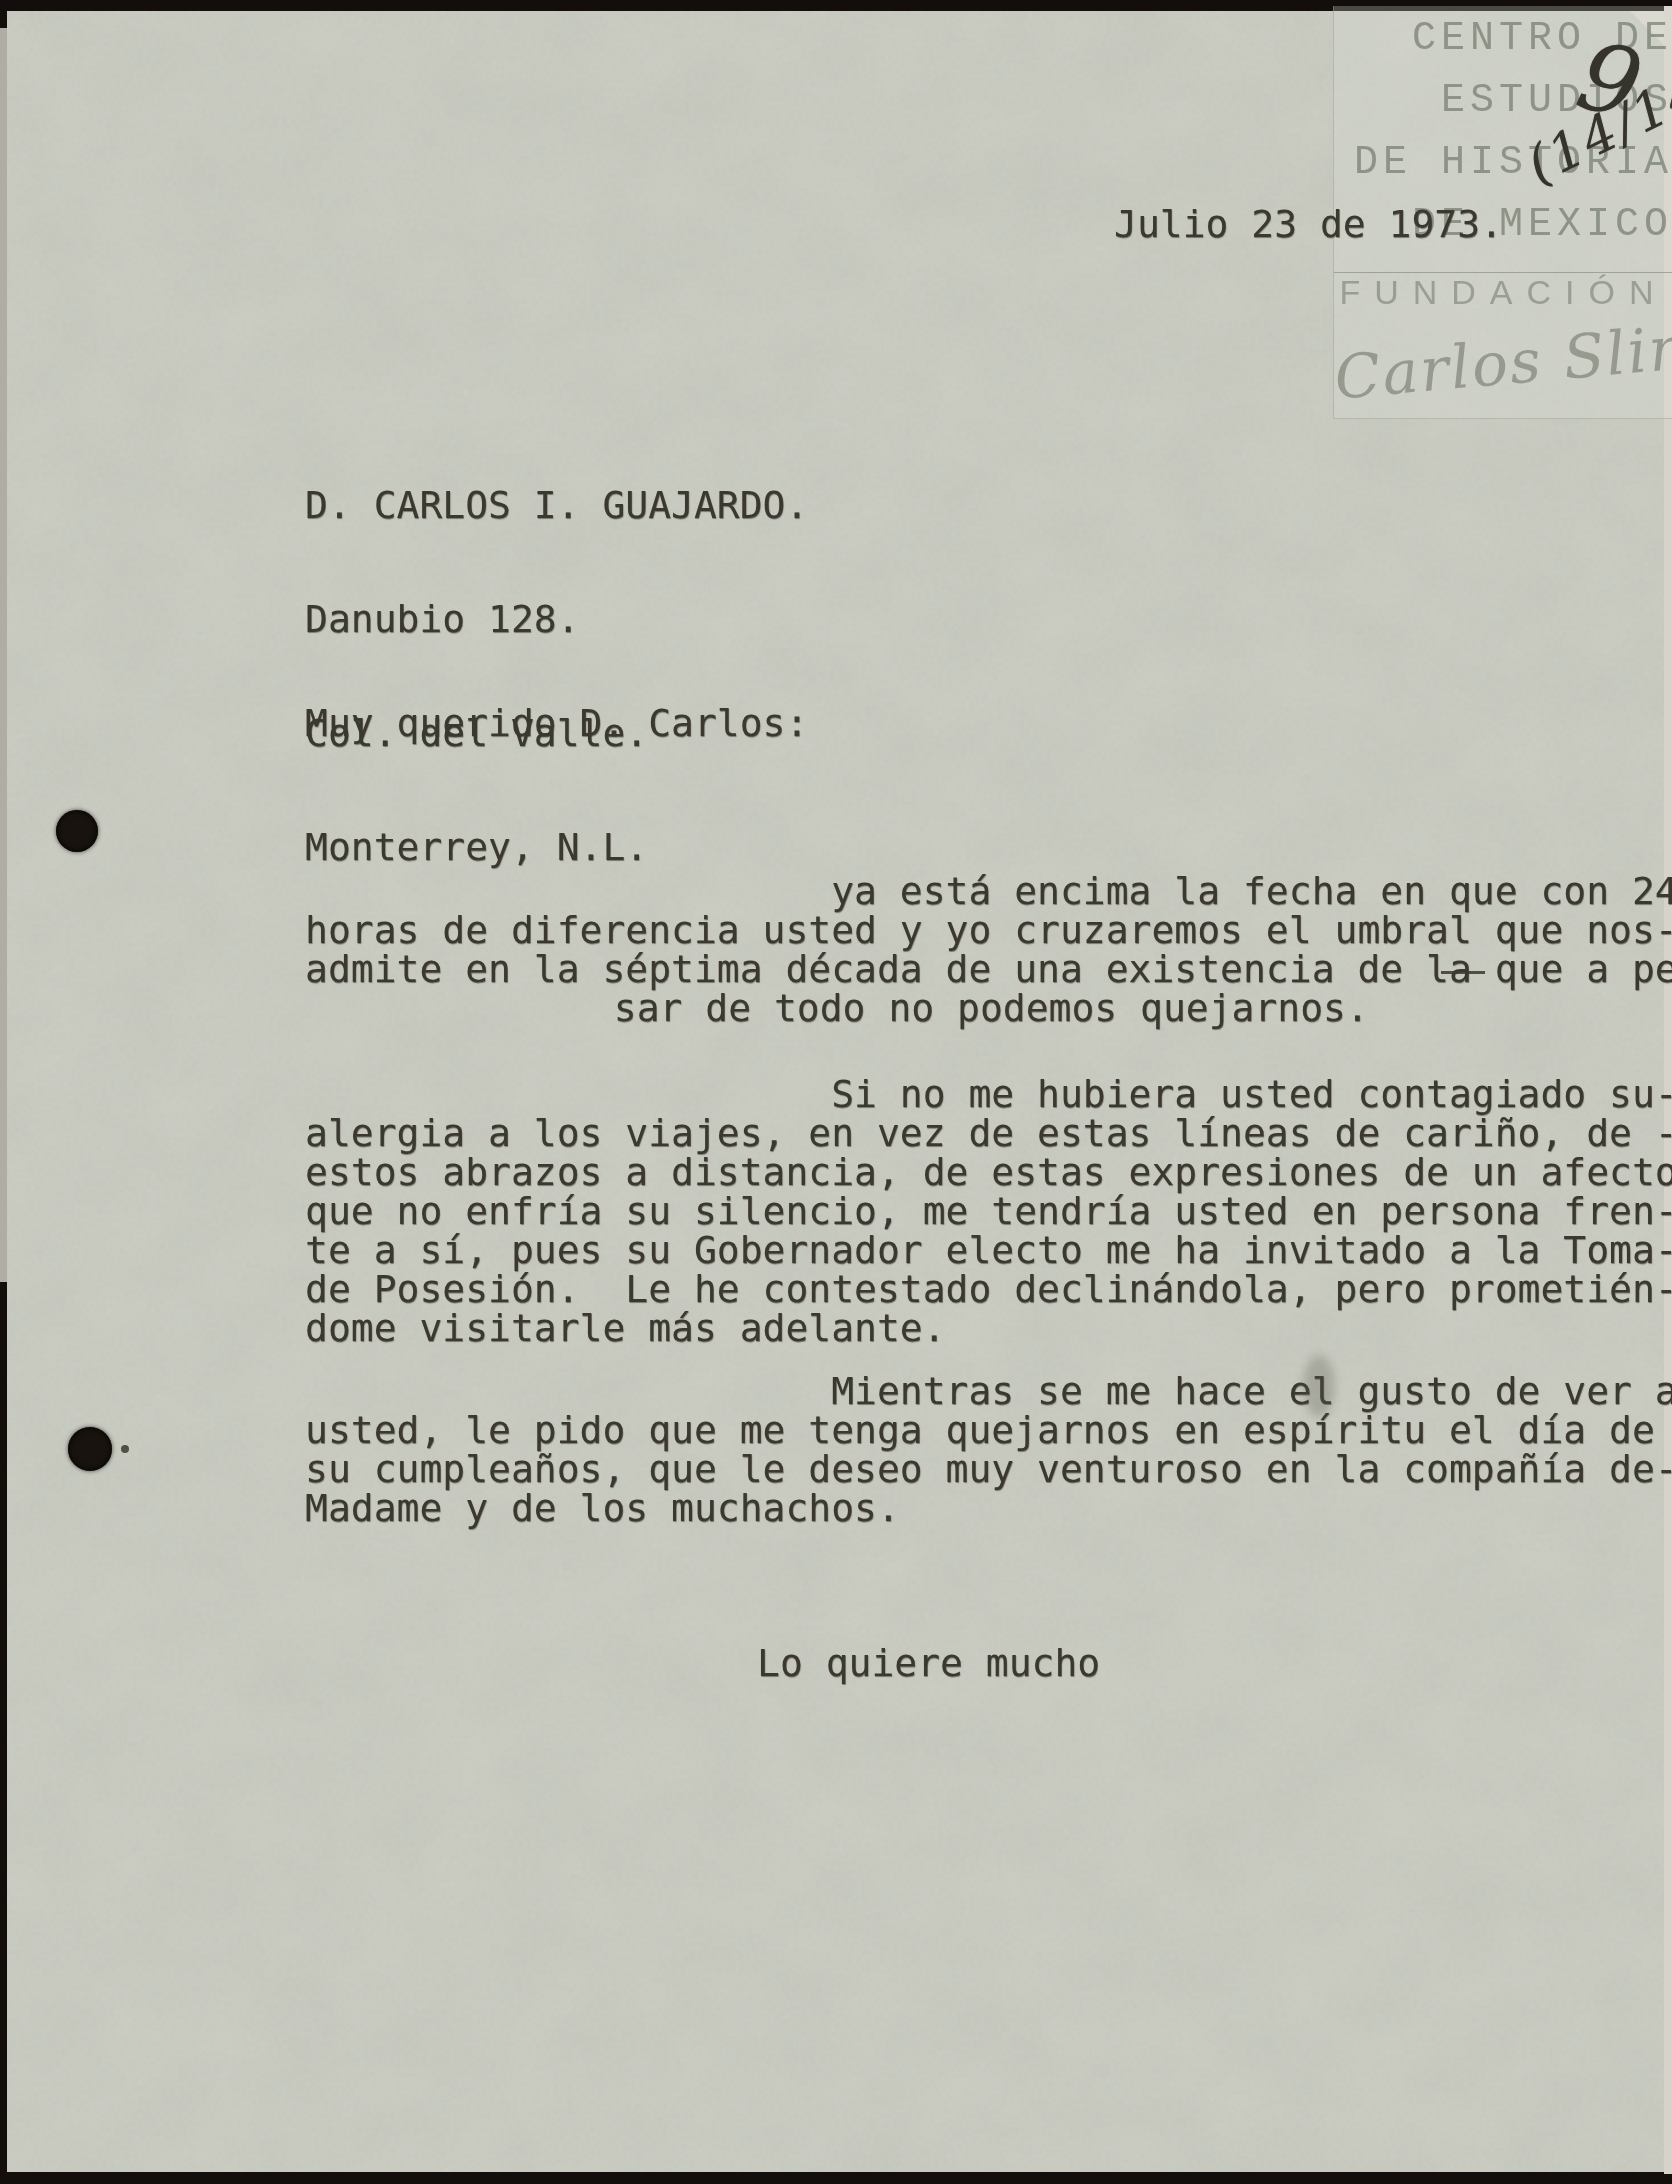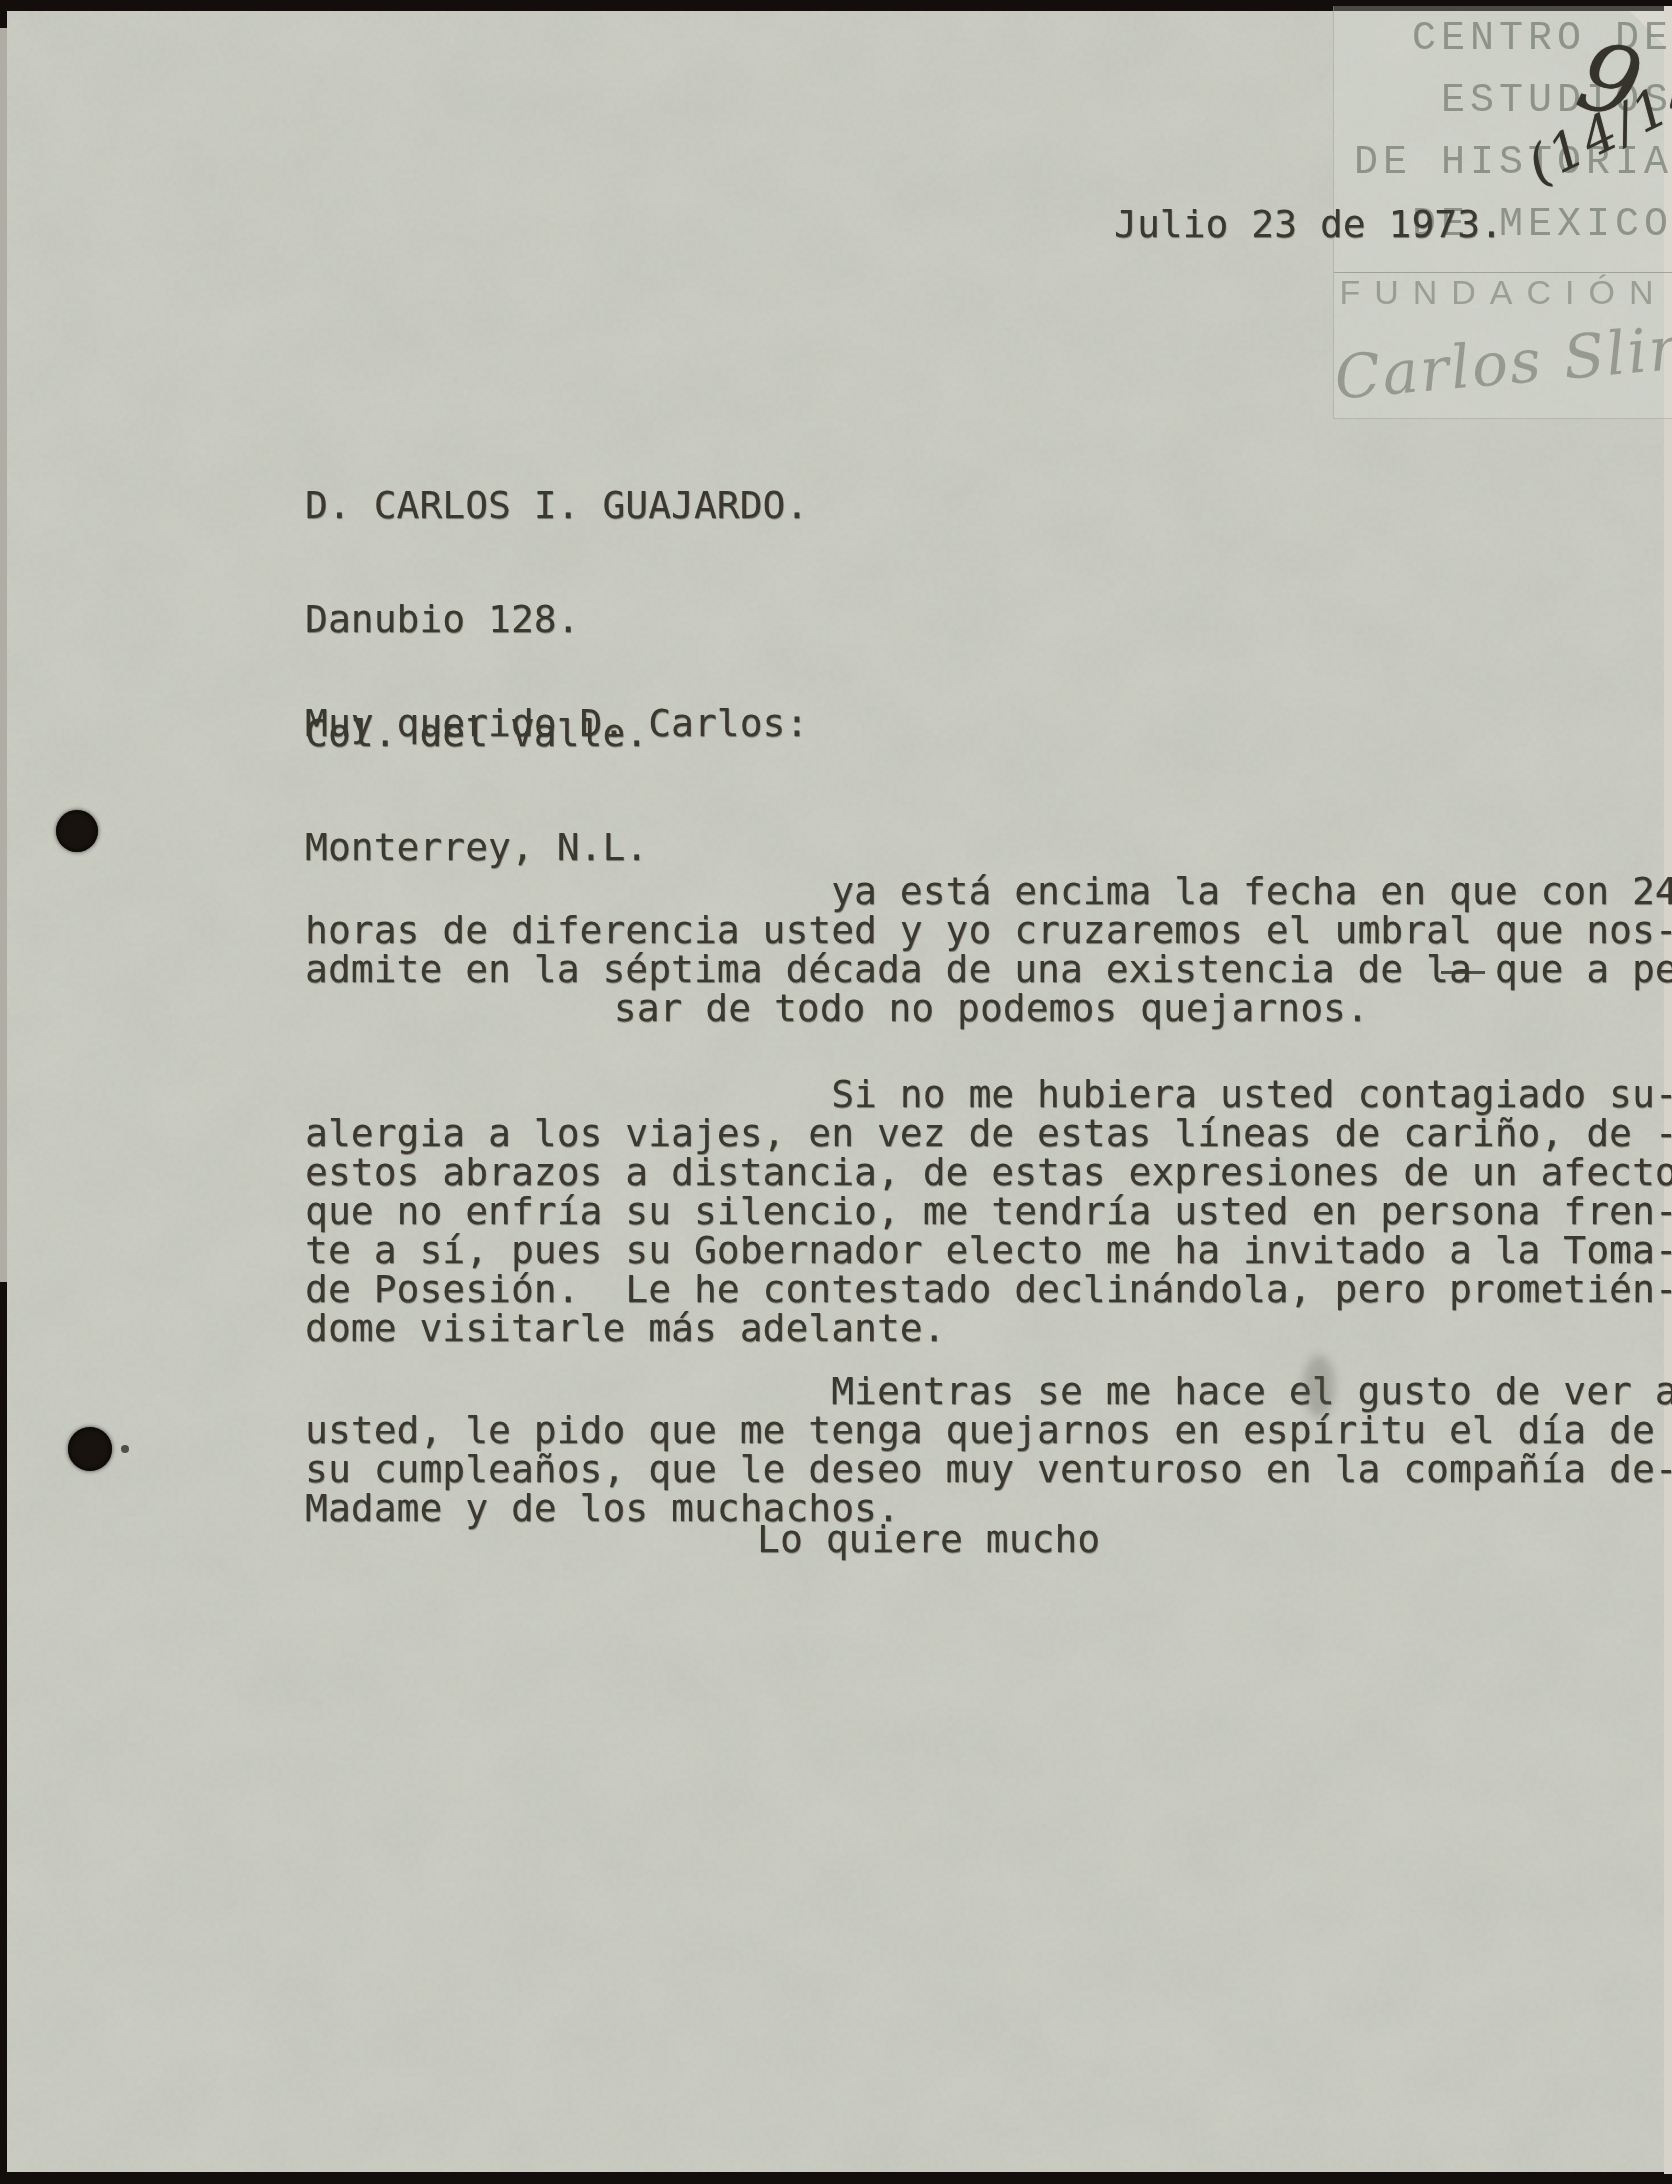--- a/index.html
+++ b/index.html
@@ -72,21 +72,21 @@
     color:#3b382f;
     text-shadow:0.5px 0.5px 0.9px rgba(58,55,46,.55);
     white-space:pre;
   }
   .date-line{left:1114px;top:205px;}
   .address{left:305px;top:410px;line-height:38px;}
   .salutation{left:305px;top:704px;}
   .para-1{left:305px;top:872px;text-align:center;}
   .para-2{left:305px;top:1075px;}
   .para-3{left:305px;top:1372px;}
-  .closing{left:757px;top:1520px;}
+  .closing{left:757px;top:1644px;}
   .pe-underline{position:absolute;left:1441px;top:971px;width:44px;height:3px;background:#3b382f;opacity:.85;}
 
   
   .hole{position:absolute;border-radius:50%;background:#18130e;box-shadow:0 0 4px rgba(25,20,14,.75), inset 0 0 6px #000;}
   .hole-top{left:56px;top:810px;width:42px;height:42px;}
   .hole-bottom{left:68px;top:1427px;width:44px;height:44px;}
   .ink-dot{position:absolute;left:121px;top:1445px;width:8px;height:8px;border-radius:50%;background:#332f27;opacity:.8;}
   .smudge{position:absolute;left:1303px;top:1355px;width:32px;height:62px;border-radius:50%;background:rgba(88,88,78,.30);filter:blur(5px);}
 </style>
 </head>

